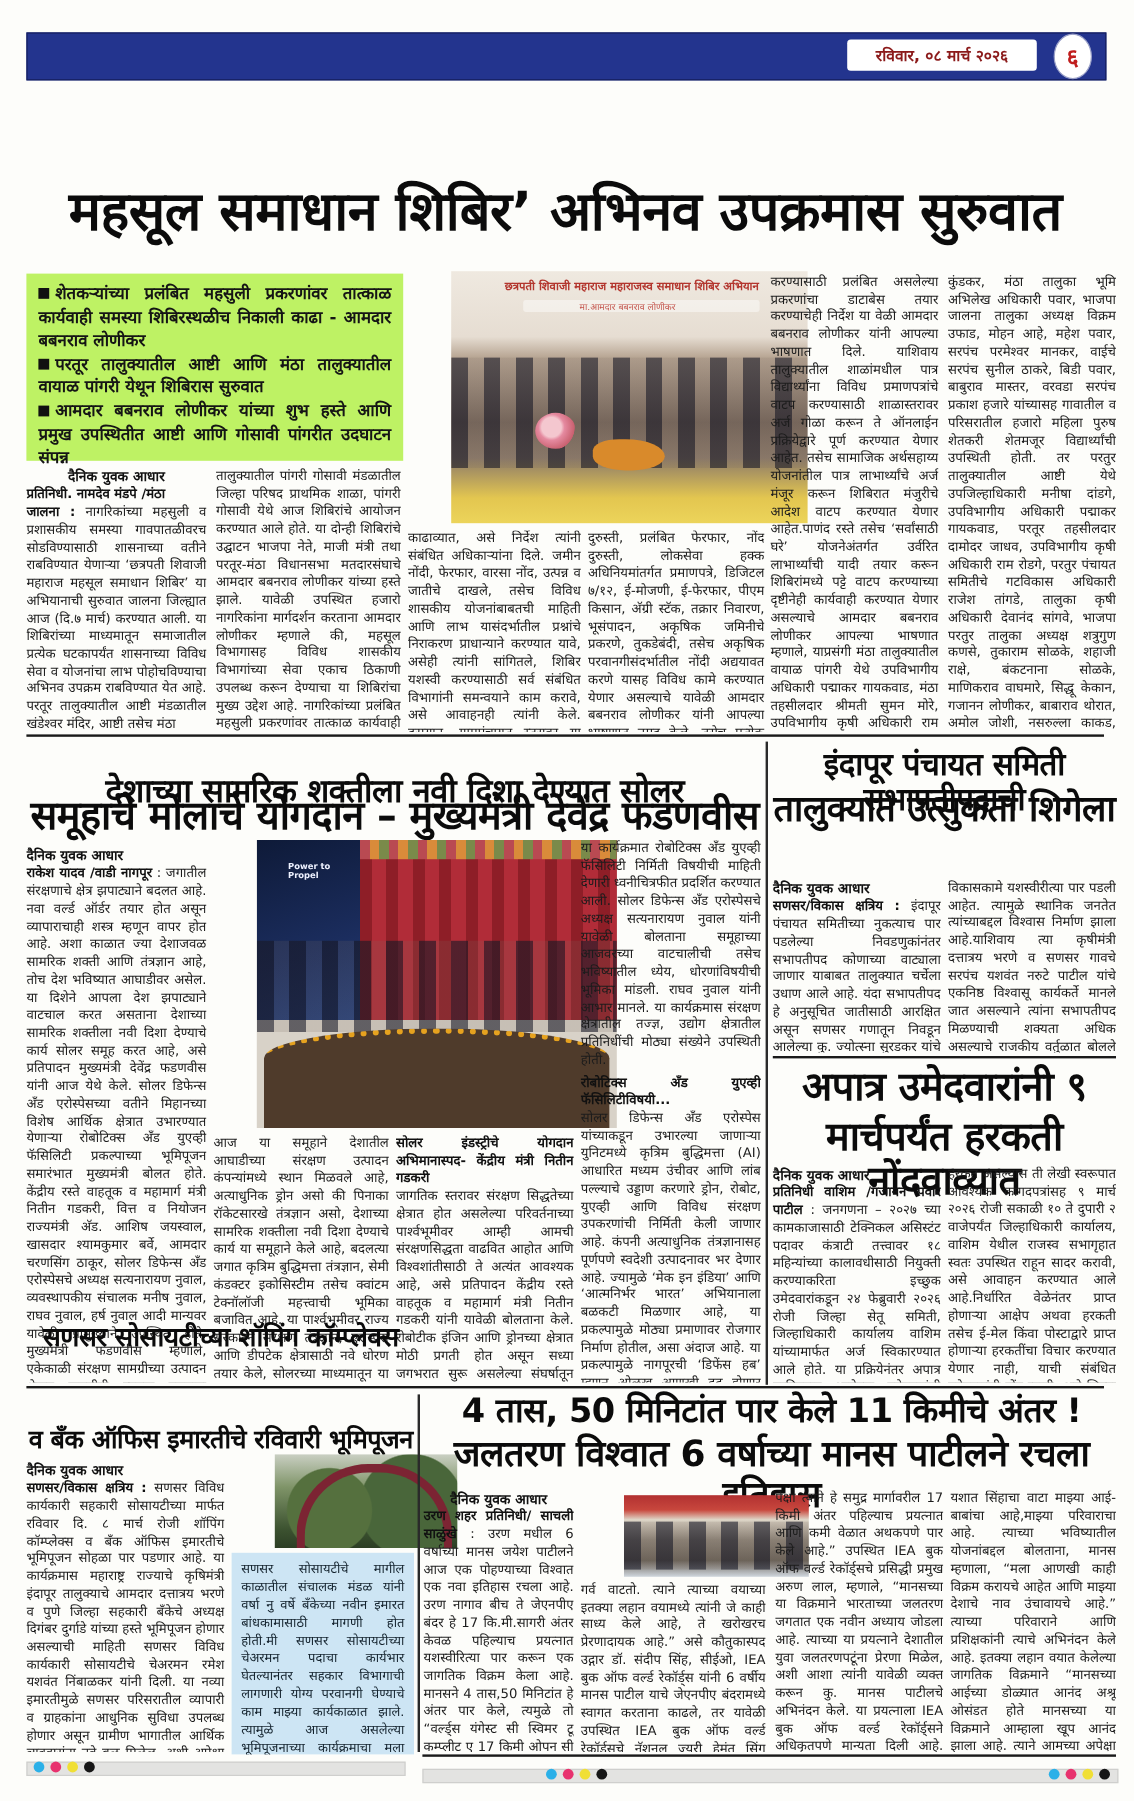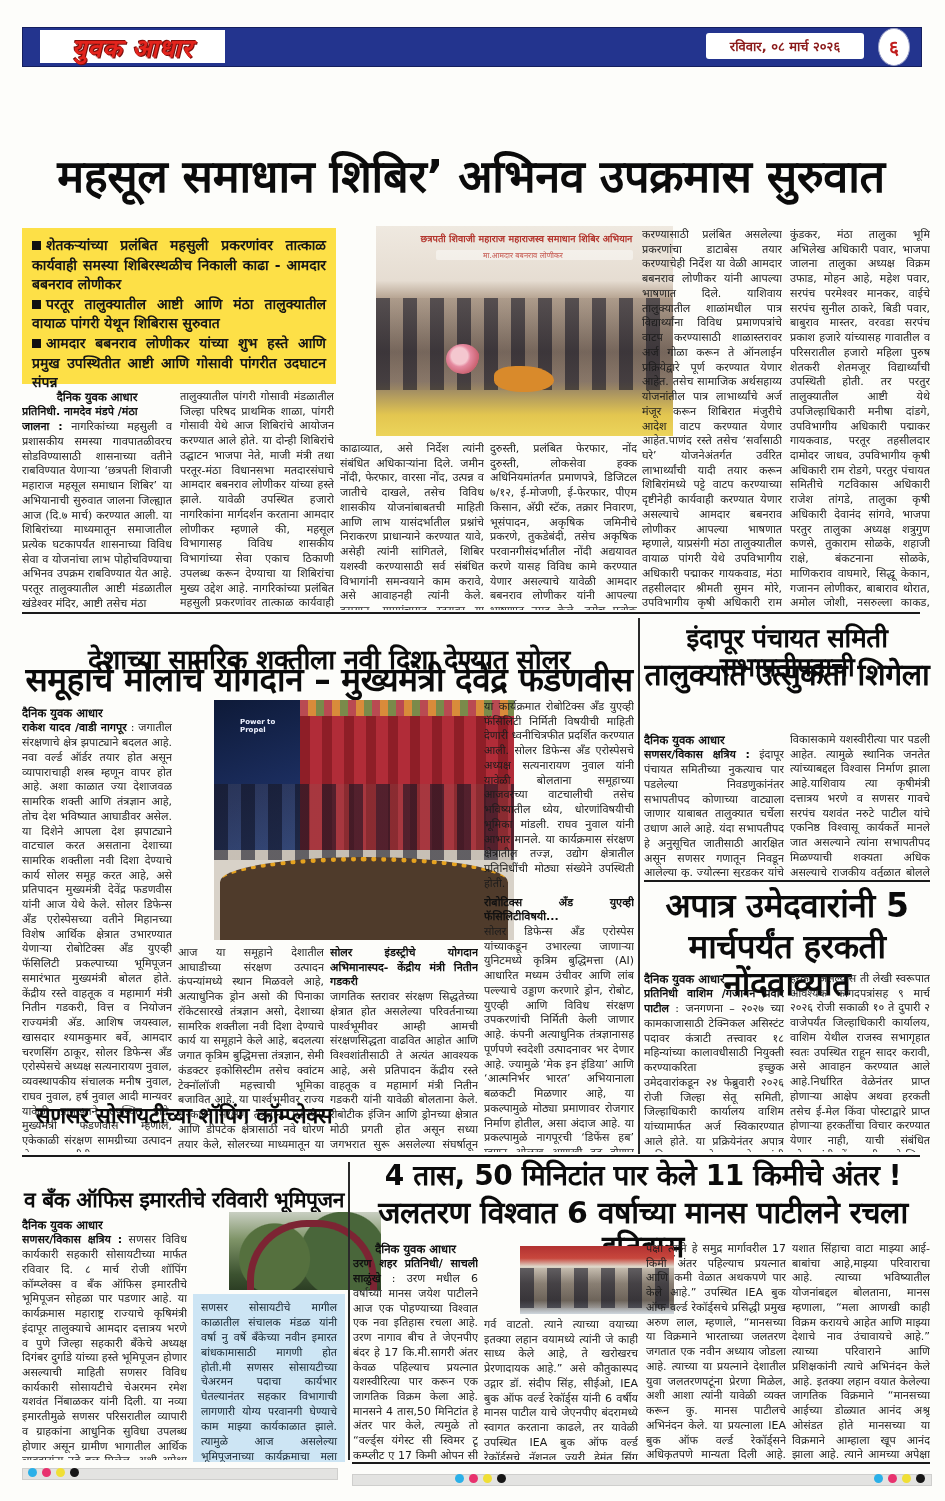--- a/index.html
+++ b/index.html
@@ -11,39 +11,35 @@
   .credit{font-weight:bold;text-align:center;font-size:11.5px;color:#111;}
   .reporter{font-weight:bold;color:#111;}
   .hl{position:absolute;text-align:center;font-weight:900;color:#0b0b0b;letter-spacing:-0.4px;line-height:1.12;}
   .rule-h{position:absolute;background:#1a1a1a;}
   .rule-v{position:absolute;background:#2a2a2a;}
   .photo{position:absolute;overflow:hidden;margin-left:36px;}
   .people-band{position:absolute;left:0;right:0;
        background:repeating-linear-gradient(90deg,rgba(25,25,38,.62) 0 14px,rgba(120,105,95,.18) 14px 27px);}
   .regbar{position:absolute;height:10px;background:#e3e3e1;border:1px solid #cfcfcd;}
   .dot{position:absolute;width:9px;height:9px;border-radius:50%;}
-  .yellow-box{position:absolute;background:#fde047;padding:8px 10px;box-sizing:border-box;
+  .yellow-box{position:absolute;background:#bef264;padding:8px 10px;box-sizing:border-box;
        font-weight:bold;font-size:14px;line-height:1.4;color:#151515;text-align:justify;}
   .bullet-sq{display:inline-block;width:9px;height:9px;background:#111;margin-right:5px;}
   .kicker{position:absolute;background:#b32a54;color:#fff;font-weight:bold;font-size:17px;
        text-align:center;line-height:30px;overflow:hidden;}
   .bluebox{position:absolute;background:#cde5f4;padding:7px 8px;box-sizing:border-box;
        font-size:10.8px;line-height:1.38;text-align:justify;color:#14232e;overflow:hidden;}
   .subhead{font-weight:bold;color:#111;}
 </style>
 </head>
 <body>
 
 <div class="sheet">
 
   <div class="abs" style="left:22px;top:27px;width:898px;height:38px;background:#23348e;border:1px solid #151f5e;"></div>
-  <div class="abs" style="left:40px;top:30px;width:185px;height:33px;background:#ffffff;display:flex;align-items:center;justify-content:center;">
-    <span style="color:#e3241d;font-weight:900;font-size:25px;letter-spacing:1px;font-style:italic;
-                 text-shadow:1px 1px 0 #7a0f0c, -1px -1px 0 #7a0f0c;">युवक आधार</span>
-  </div>
   <div class="abs" style="left:706px;top:33px;width:158px;height:26px;background:#ffffff;border-radius:3px;display:flex;align-items:center;justify-content:center;">
     <span style="color:#8b1a1a;font-weight:bold;font-size:13px;">रविवार, ०८ मार्च २०२६</span>
   </div>
   <div class="abs" style="left:878px;top:28px;width:30px;height:36px;background:#ffffff;border-radius:50%;border:1px solid #9aa0c8;display:flex;align-items:center;justify-content:center;">
     <span style="color:#c01d1d;font-weight:900;font-size:19px;">६</span>
   </div>
 
   <div class="hl" style="left:22px;top:152px;width:898px;font-size:45px;">महसूल समाधान शिबिर’ अभिनव उपक्रमास सुरुवात</div>
 
   <div class="yellow-box" style="left:22px;top:228px;width:314px;height:156px;">
@@ -115,21 +111,21 @@
 
   <div class="col" style="left:644px;top:733px;width:140px;height:144px;">
     <div class="credit" style="text-align:left;">दैनिक युवक आधार</div>
     <span class="reporter">सणसर/विकास क्षत्रिय :</span>
     <span>इंदापूर पंचायत समितीच्या नुकत्याच पार पडलेल्या निवडणुकांनंतर सभापतीपद कोणाच्या वाट्याला जाणार याबाबत तालुक्यात चर्चेला उधाण आले आहे. यंदा सभापतीपद हे अनुसूचित जातीसाठी आरक्षित असून सणसर गणातून निवडून आलेल्या कु. ज्योत्स्ना सुरडकर यांचे नाव आघाडीवर असल्याची चर्चा आहे. कु. ज्योत्स्ना मोहन सुरडकर या उच्चशिक्षित असून मागील काळात त्यांच्या वडिलांच्या माध्यमातून गणातील अनेक</span>
   </div>
   <div class="col" style="left:790px;top:733px;width:140px;height:144px;">विकासकामे यशस्वीरीत्या पार पडली आहेत. त्यामुळे स्थानिक जनतेत त्यांच्याबद्दल विश्वास निर्माण झाला आहे.याशिवाय त्या कृषीमंत्री दत्तात्रय भरणे व सणसर गावचे सरपंच यशवंत नरुटे पाटील यांचे एकनिष्ठ विश्वासू कार्यकर्ते मानले जात असल्याने त्यांना सभापतीपद मिळण्याची शक्यता अधिक असल्याचे राजकीय वर्तुळात बोलले जात आहे.या चर्चेमुळे इंदापूर तालुक्यातील राजकारणाला नवे वळण मिळाले असून अंतिम निर्णयाची उत्सुकता सर्वत्र दिसून येत आहे.</div>
 
   <div class="rule-h" style="left:644px;top:880px;width:286px;height:2px;"></div>
 
-  <div class="hl" style="left:644px;top:888px;width:286px;font-size:33px;">अपात्र उमेदवारांनी 5</div>
+  <div class="hl" style="left:644px;top:888px;width:286px;font-size:33px;">अपात्र उमेदवारांनी ९</div>
   <div class="hl" style="left:644px;top:929px;width:286px;font-size:33px;">मार्चपर्यंत हरकती नोंदवाव्यात</div>
 
   <div class="col" style="left:644px;top:972px;width:140px;height:180px;">
     <div class="credit" style="text-align:left;">दैनिक युवक आधार</div>
     <span class="reporter">प्रतिनिधी वाशिम /गजानन पवार पाटील</span>
     <span>: जनगणना – २०२७ च्या कामकाजासाठी टेक्निकल असिस्टंट पदावर कंत्राटी तत्त्वावर १८ महिन्यांच्या कालावधीसाठी नियुक्ती करण्याकरिता इच्छुक उमेदवारांकडून २४ फेब्रुवारी २०२६ रोजी जिल्हा सेतू समिती, जिल्हाधिकारी कार्यालय वाशिम यांच्यामार्फत अर्ज स्विकारण्यात आले होते. या प्रक्रियेनंतर अपात्र ठरविण्यात आलेल्या उमेदवारांची यादी प्रसिद्ध करण्यात आली आहे.उमेदवारांना त्यांच्या अर्जाबाबत काही आक्षेप अथवा</span>
   </div>
   <div class="col" style="left:790px;top:972px;width:140px;height:180px;">हरकत असल्यास ती लेखी स्वरूपात आवश्यक कागदपत्रांसह ९ मार्च २०२६ रोजी सकाळी १० ते दुपारी २ वाजेपर्यंत जिल्हाधिकारी कार्यालय, वाशिम येथील राजस्व सभागृहात स्वतः उपस्थित राहून सादर करावी, असे आवाहन करण्यात आले आहे.निर्धारित वेळेनंतर प्राप्त होणाऱ्या आक्षेप अथवा हरकती तसेच ई-मेल किंवा पोस्टाद्वारे प्राप्त होणाऱ्या हरकतींचा विचार करण्यात येणार नाही, याची संबंधित उमेदवारांनी नोंद घ्यावी, असे जिल्हा सेतू समितीचे सदस्य सचिव तथा निवासी उपजिल्हाधिकारी विश्वनाथ घुगे यांनी कळविले आहे.</div>
 
   <div class="rule-h" style="left:22px;top:1155px;width:898px;height:2px;"></div>

